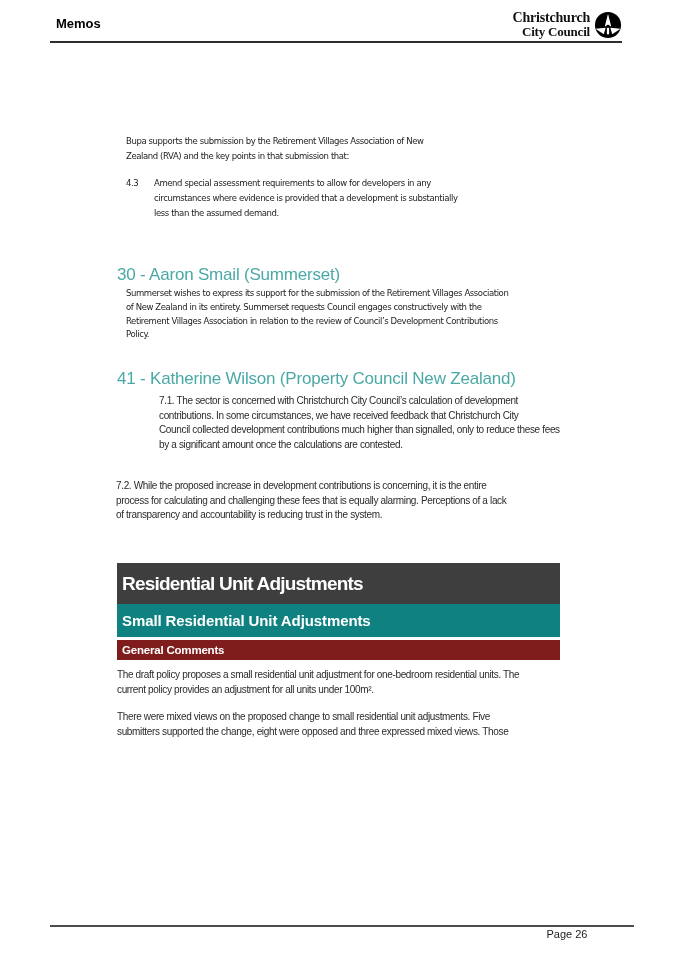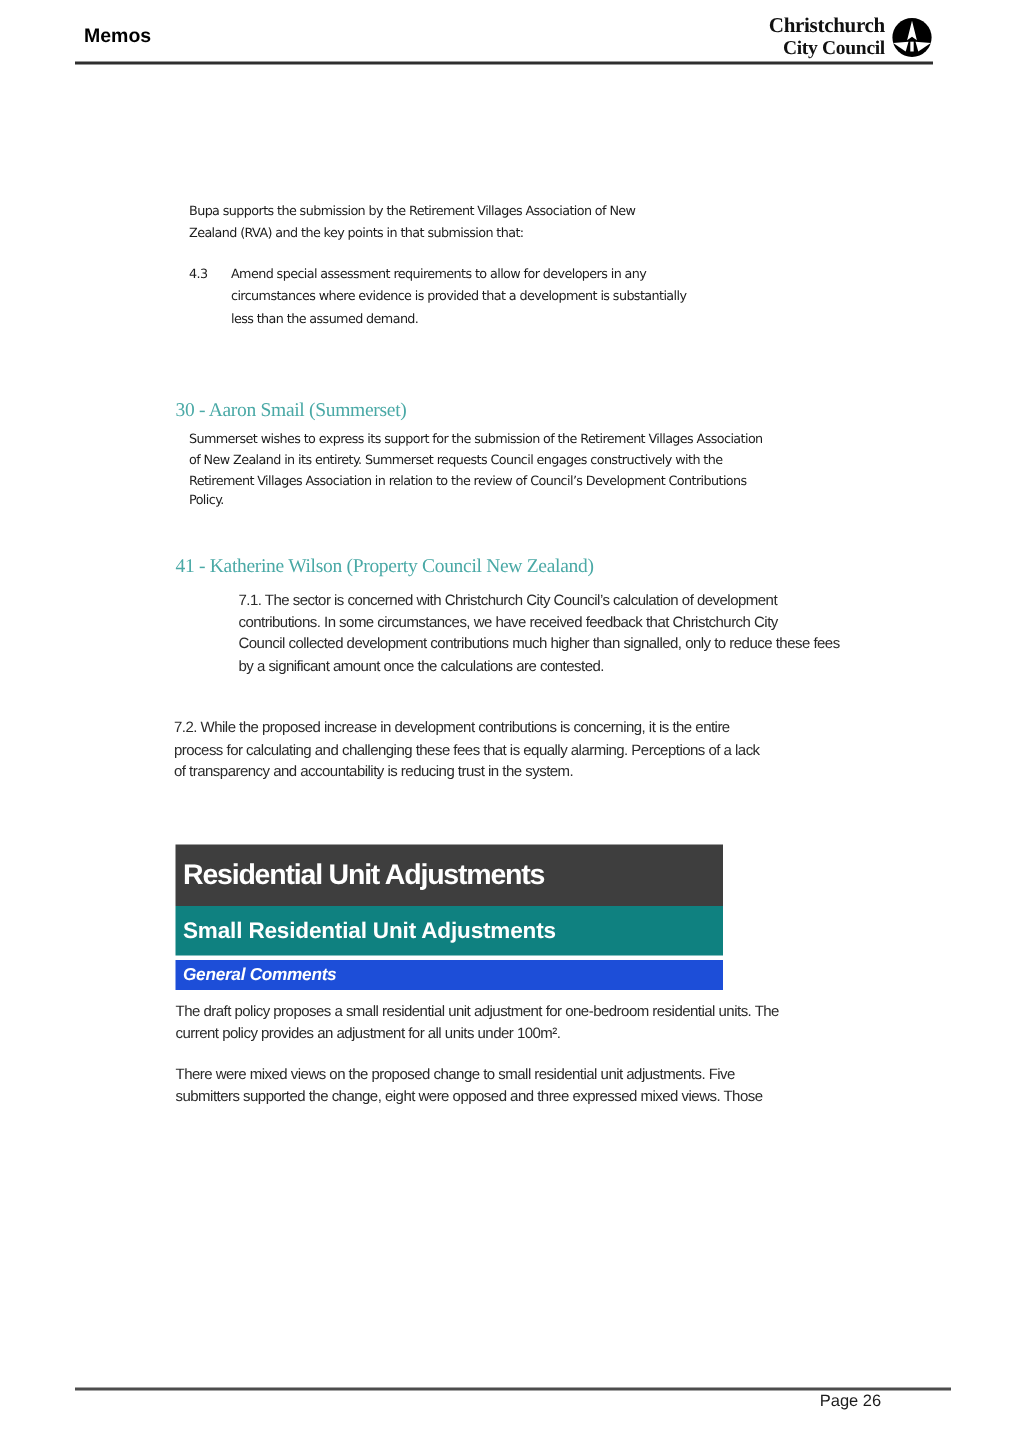--- a/index.html
+++ b/index.html
@@ -41,56 +41,55 @@
     color:#1c1c1c;
     white-space:pre-line;
   }
   .intro-para{left:126px;top:134px;line-height:15px;}
   .list-item-number{left:126px;top:176px;line-height:15px;font-weight:bold;font-weight:normal;}
   .list-item-text{left:154px;top:176px;line-height:15px;}
   .sec30-body{left:126px;top:287px;line-height:13.8px;}
   
   .teal-heading{
     position:absolute;
-    font-size:13px;letter-spacing:-0.2px;
+    font-size:17px;letter-spacing:-0.2px;
     color:#4aa9a6;
-    font-family:Liberation Serif, serif;
   }
   .sec30-heading{left:117px;top:265px;}
   .sec41-heading{left:117px;top:369px;}
   
   .s-text{
     position:absolute;
     font-family:"Liberation Sans",sans-serif;
     font-size:10px;letter-spacing:-0.35px;
     line-height:14.6px;
     color:#2b2b2b;
     white-space:pre-line;
   }
   .para-71{left:116px;top:394px;margin-left:43px;}
   .para-72{left:116px;top:479px;}
   .para-draft{left:117px;top:668px;}
   .para-mixed{left:117px;top:710px;}
   
   .banner{
-    position:absolute;left:117px;width:365px;
+    position:absolute;left:117px;width:443px;
     color:#ffffff;display:flex;align-items:center;
     box-sizing:border-box;padding-left:5px;
   }
   .banner-1{
     top:563px;height:41px;background:#3e3e3e;
     font-size:19px;font-weight:bold;letter-spacing:-0.8px;
   }
   .banner-2{
     top:604px;height:33px;background:#0f8180;
     font-size:15px;font-weight:bold;letter-spacing:-0.1px;
   }
   .banner-3{
-    top:640px;height:20px;background:#1d4ed8;
-    font-size:11.5px;font-weight:bold;letter-spacing:-0.2px;font-style:italic;
+    top:640px;height:20px;background:#7f1d1d;
+    font-size:11.5px;font-weight:bold;letter-spacing:-0.2px;
   }
   
   .footer-rule{
     position:absolute;left:50px;top:925px;width:584px;height:2px;
     background:#4d4d4d;
   }
   .page-label{
     position:absolute;left:500px;top:928px;width:134px;
     text-align:center;font-size:11px;color:#1c1c1c;
   }

